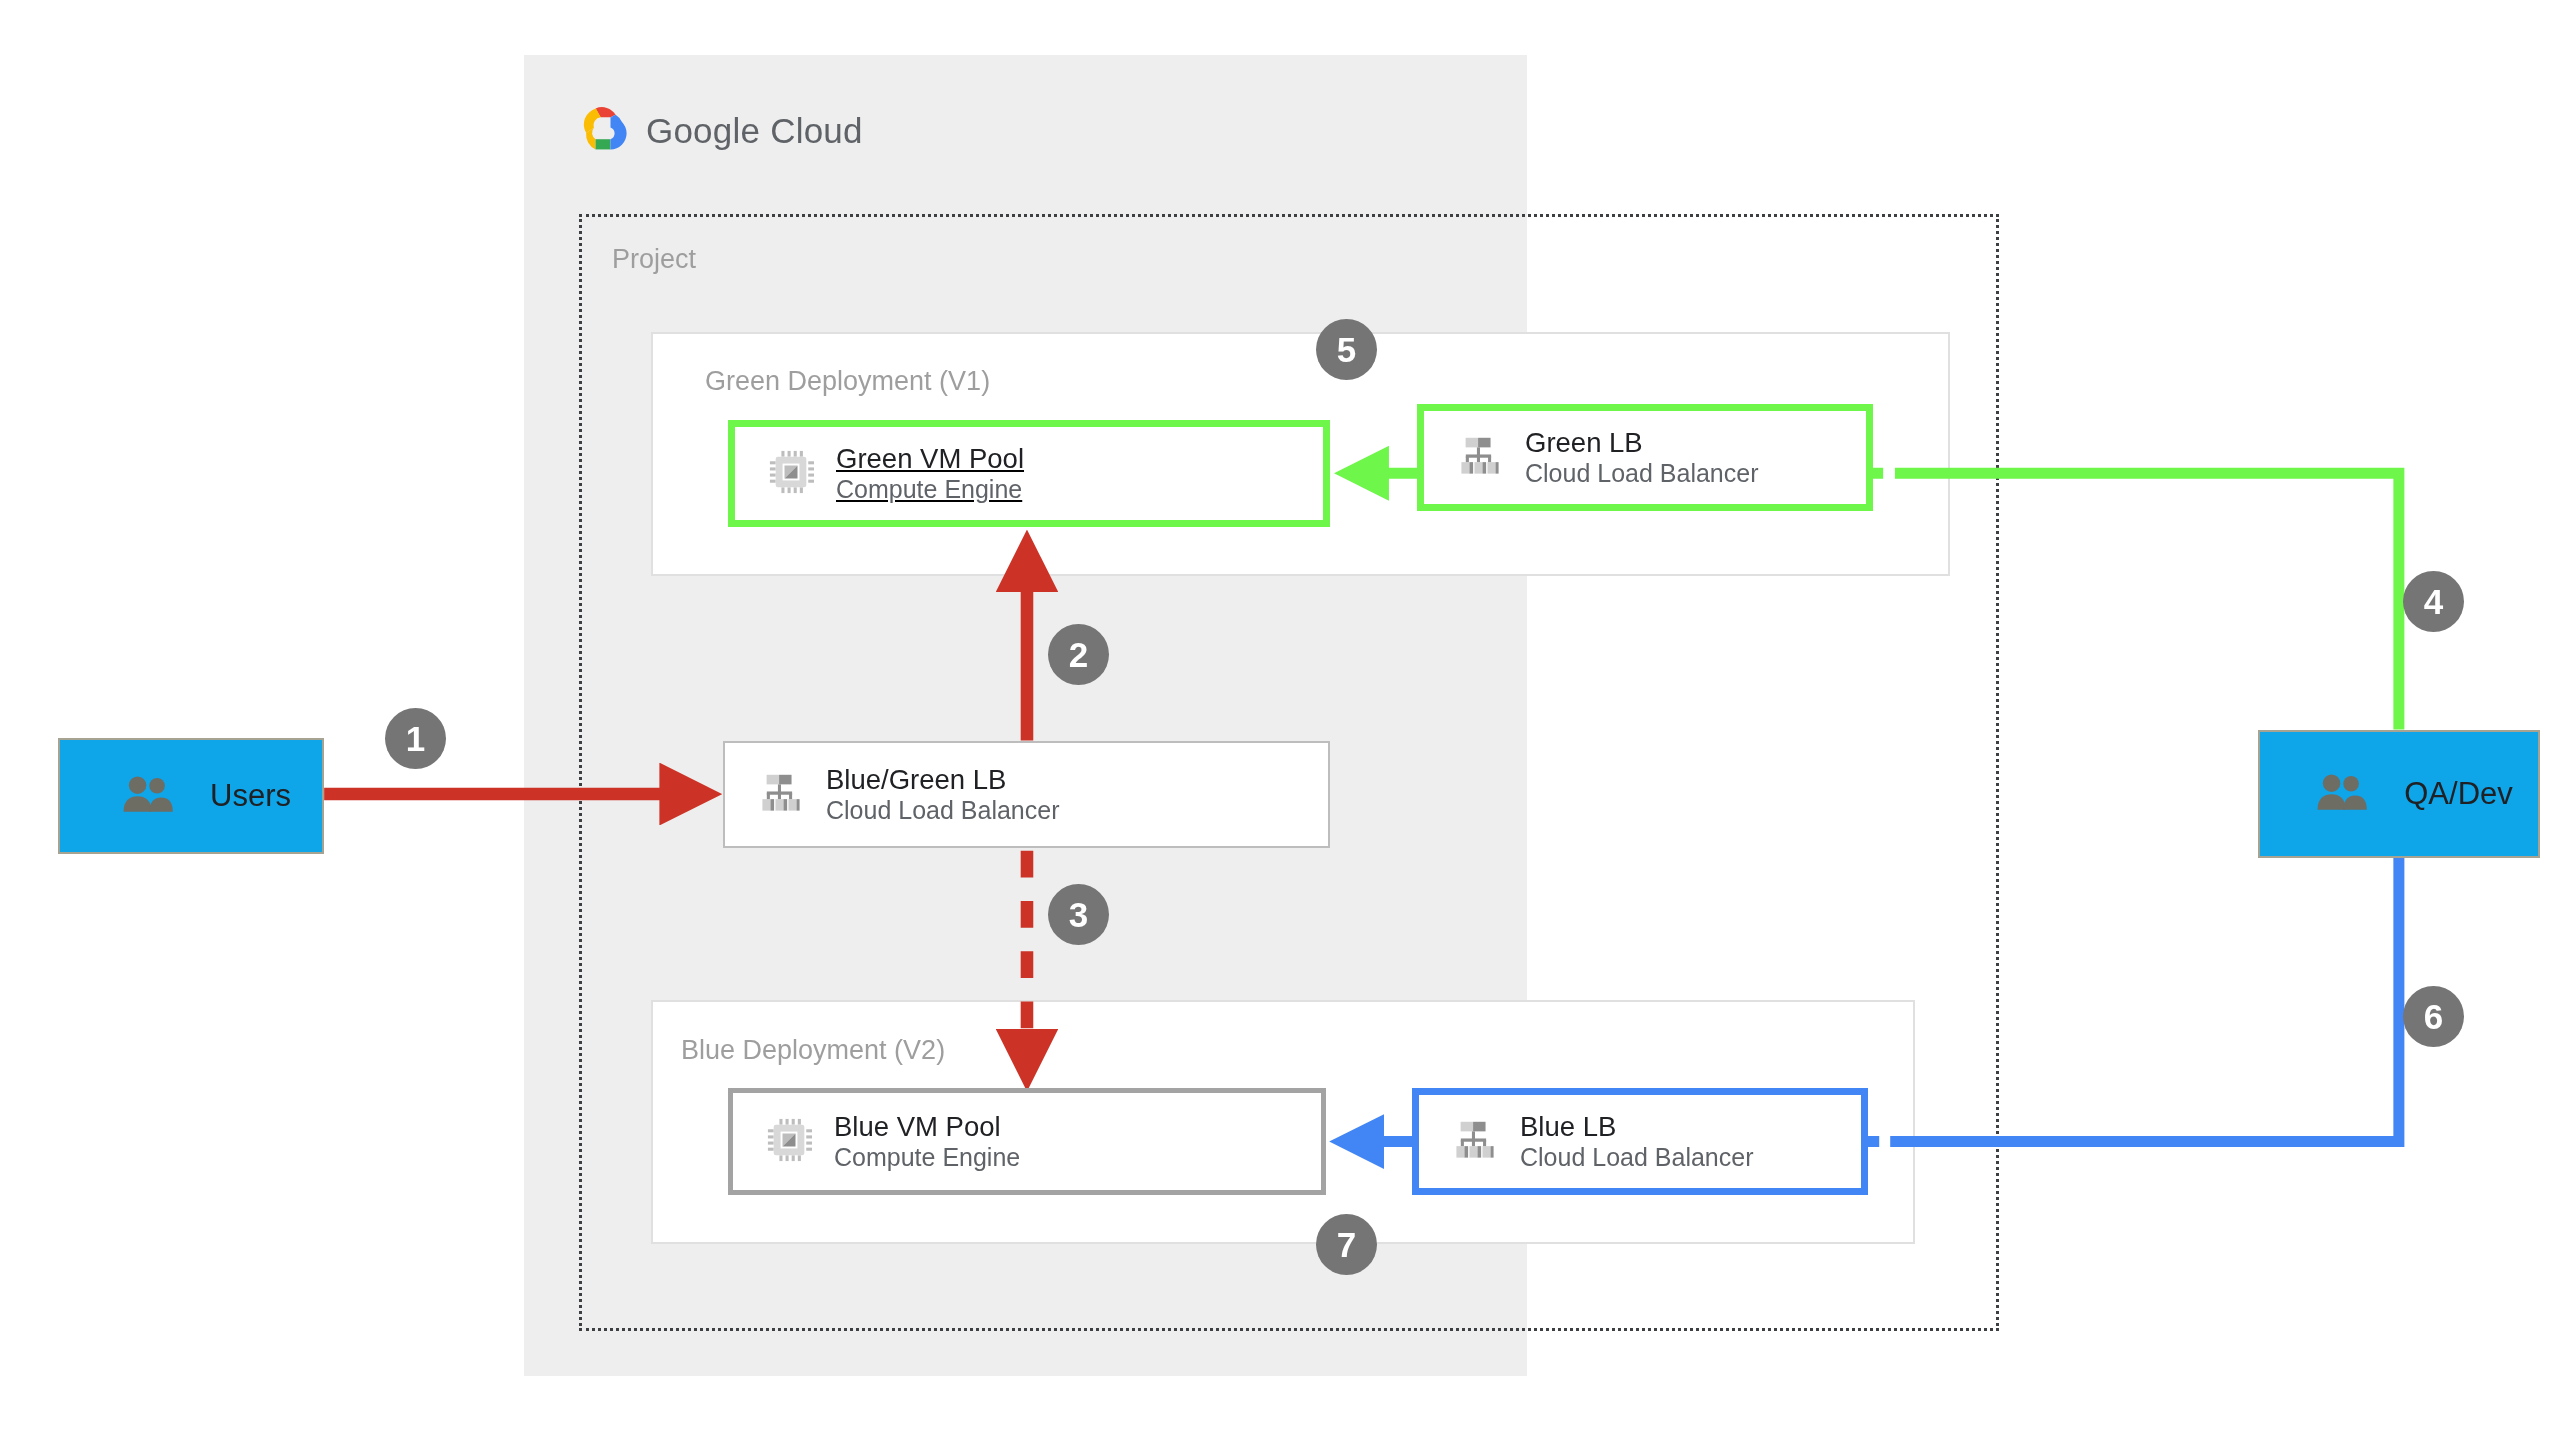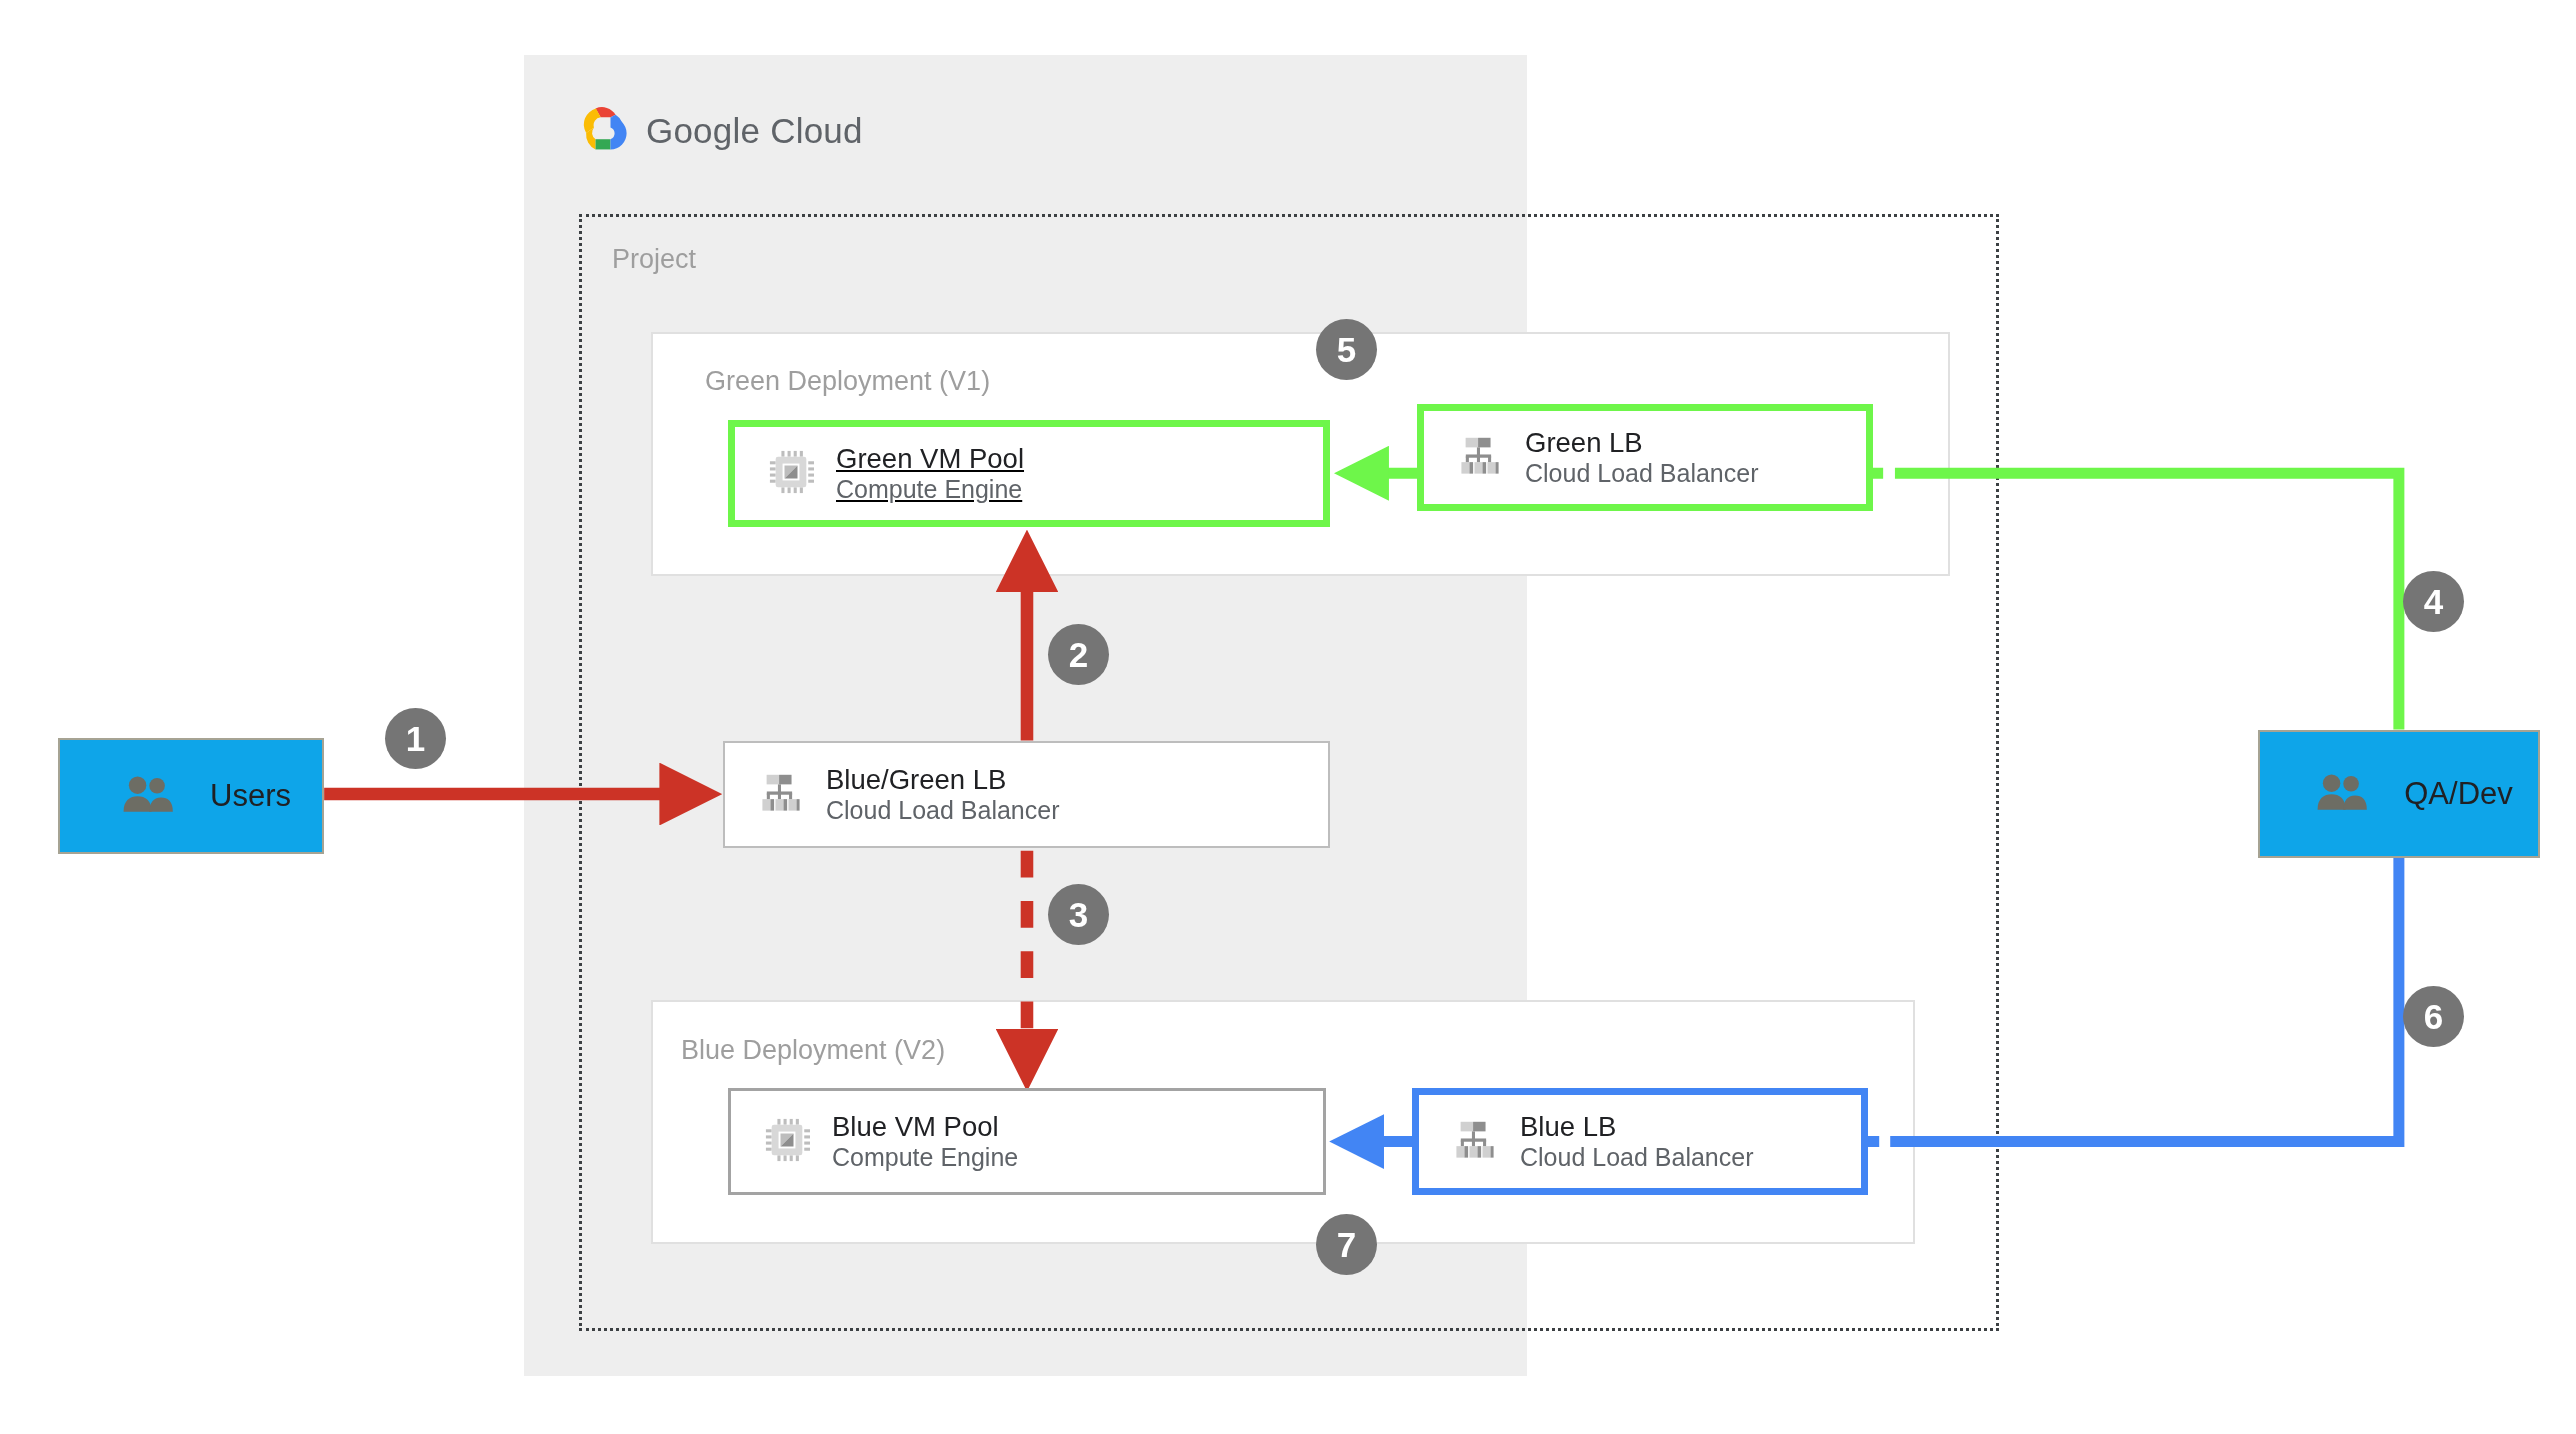--- a/index.html
+++ b/index.html
@@ -34,21 +34,21 @@
   .node{position:absolute;background:#ffffff;box-sizing:border-box;
         display:flex;align-items:center;}
   .node .icon{flex:0 0 auto;margin-left:33px;margin-right:22px;}
   .node .txt{display:flex;flex-direction:column;justify-content:center;line-height:1.18;}
   .node .title{font-size:27.5px;color:#202124;white-space:nowrap;}
   .node .sub{font-size:25px;color:#5f6368;white-space:nowrap;}
 
   #green-vm{left:728px;top:420px;width:602px;height:107px;border:7px solid #6ef64a;text-decoration:underline;}
   #green-lb{left:1417px;top:404px;width:456px;height:107px;border:7px solid #6ef64a;}
   #bg-lb{left:723px;top:741px;width:607px;height:107px;border:2.4px solid #bdbdbd;}
-  #blue-vm{left:728px;top:1088px;width:598px;height:107px;border:3px solid #a3a3a3;}
+  #blue-vm{left:728px;top:1088px;width:598px;height:107px;border:5px solid #a3a3a3;}
   #blue-lb{left:1412px;top:1088px;width:456px;height:107px;border:7px solid #4285f4;}
 
   
   .actor{position:absolute;background:#0ea5e9;border:2.4px solid #a6a393;
          box-sizing:border-box;display:flex;align-items:center;justify-content:center;}
   .actor .icon{margin-left:31px;margin-right:35px;}
   .actor .label{font-size:31px;color:#202124;white-space:nowrap;}
   #users-box{left:58px;top:738px;width:266px;height:116px;}
   #qadev-box{left:2258px;top:730px;width:282px;height:128px;}
 

